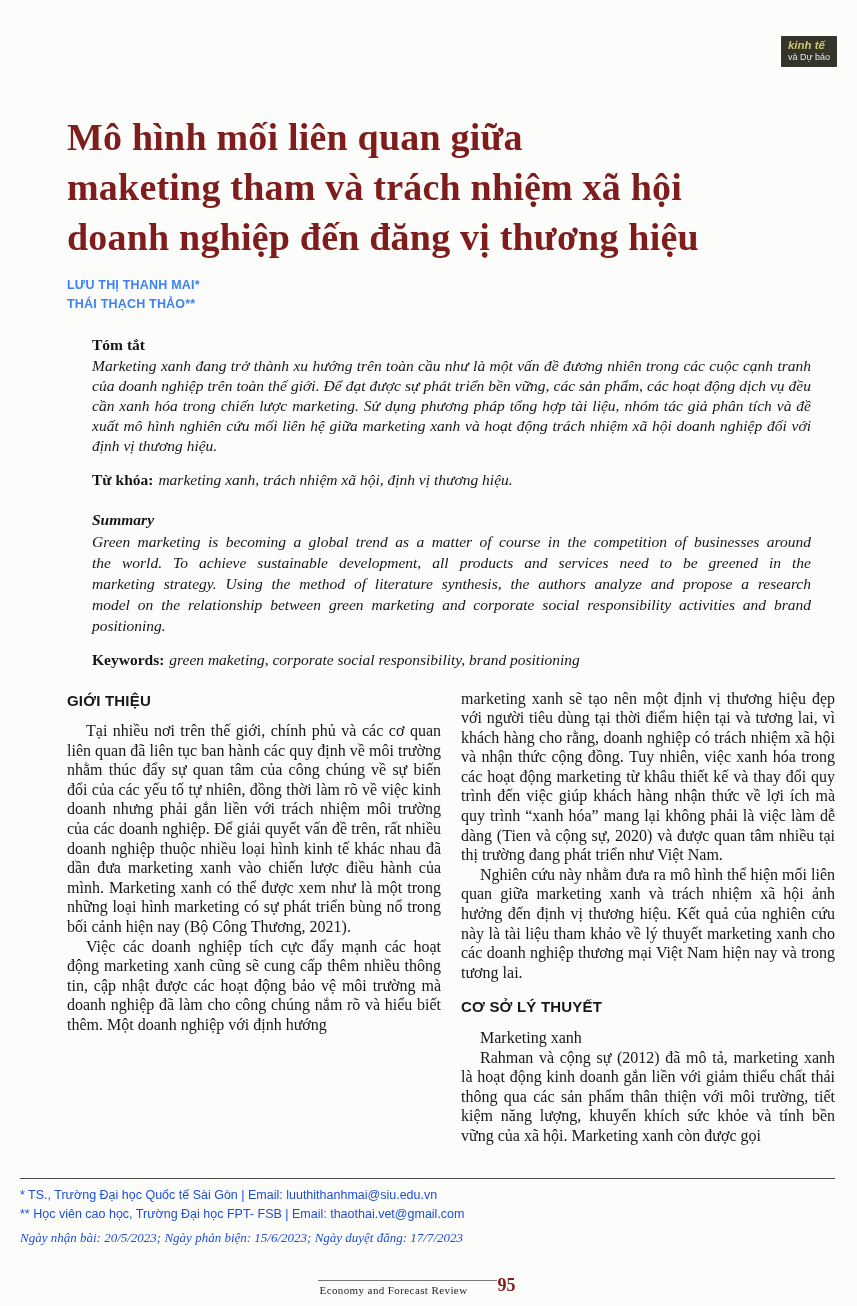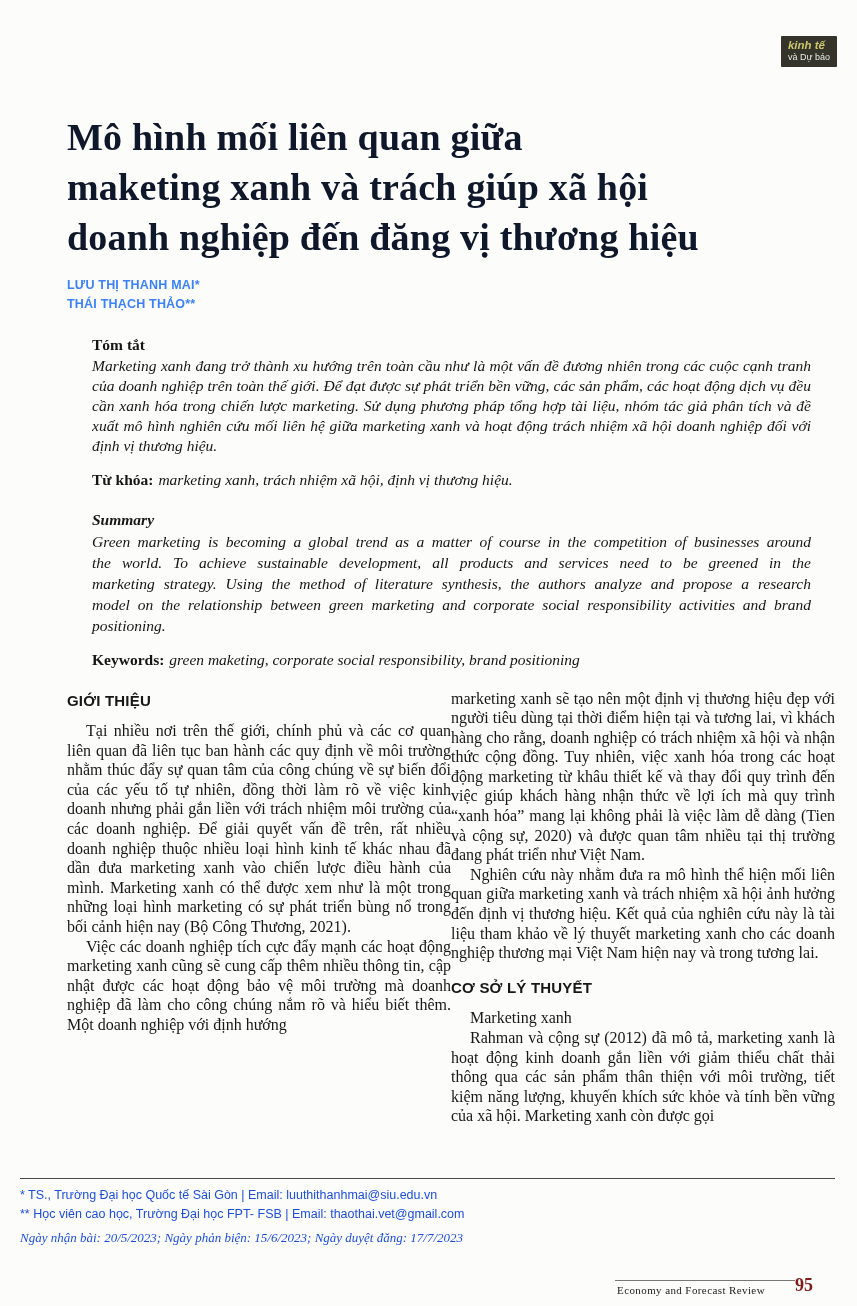--- a/index.html
+++ b/index.html
@@ -25,21 +25,21 @@
     background: #34342a;
     padding: 3px 7px 4px 7px;
     font-family: "Liberation Sans", sans-serif;
     line-height: 1.15;
     border-radius: 1px;
   }
   .badge-l1 { color: #cdc56c; font-weight: bold; font-style: italic; font-size: 11.5px; }
   .badge-l2 { color: #e9e9e4; font-size: 9px; }
 
   
-  .title { font-weight: bold; font-size: 38px; line-height: 50px; color: #0f172a; letter-spacing: 0.2px; }
+  .title { font-weight: bold; font-size: 38px; line-height: 50px; color: #7f1d1d; letter-spacing: 0.2px; }
 
   
   .authors {
     margin-top: 14px;
     text-align: left;
     padding-right: 138px;
     font-family: "Liberation Sans", sans-serif;
     font-weight: bold;
     font-size: 12.5px;
     line-height: 1.5;
@@ -59,20 +59,21 @@
     margin-top: 2px;
   }
   .block-body.wide { word-spacing: 3px; line-height: 21px; }
   .kw-line { margin-top: 15px; font-size: 15.5px; }
   .kw-label { font-weight: bold; margin-right: 5px; }
   .kw-text { font-style: italic; }
 
   
   .columns {
     display: flex;
+    gap: 20px;
     margin-top: 20px;
     height: 472px;
     overflow: hidden;
   }
   .col {
     flex: 1;
     font-size: 16px;
     line-height: 19.6px;
     text-align: justify;
     color: #171717;
@@ -109,21 +110,21 @@
     margin-top: 3px;
   }
 
   
   .footer {
     position: absolute;
     left: 20px;
     right: 22px;
     bottom: 10px;
     display: flex;
-    justify-content: flex-end;
+    justify-content: center;
     align-items: flex-end;
   }
   .footer-journal {
     font-size: 11px;
     letter-spacing: 0.4px;
     border-top: 1px solid #777;
     padding: 3px 30px 0 2px;
     color: #222;
   }
   .footer-page {
@@ -140,21 +141,21 @@
 
   <div class="badge">
     <div class="badge-l1">kinh tế</div>
     <div class="badge-l2">và Dự báo</div>
   </div>
 
   <div class="inner">
 
     <div class="title">
       <div>Mô hình mối liên quan giữa</div>
-      <div>maketing xanh và trách giúp xã hội</div>
+      <div>maketing tham và trách nhiệm xã hội</div>
       <div>doanh nghiệp đến đăng vị thương hiệu</div>
     </div>
 
     <div class="authors">
       <div>LƯU THỊ THANH MAI*</div>
       <div>THÁI THẠCH THẢO**</div>
     </div>
 
     <div class="abstract-block">
       <div class="block-heading">Tóm tắt</div>

